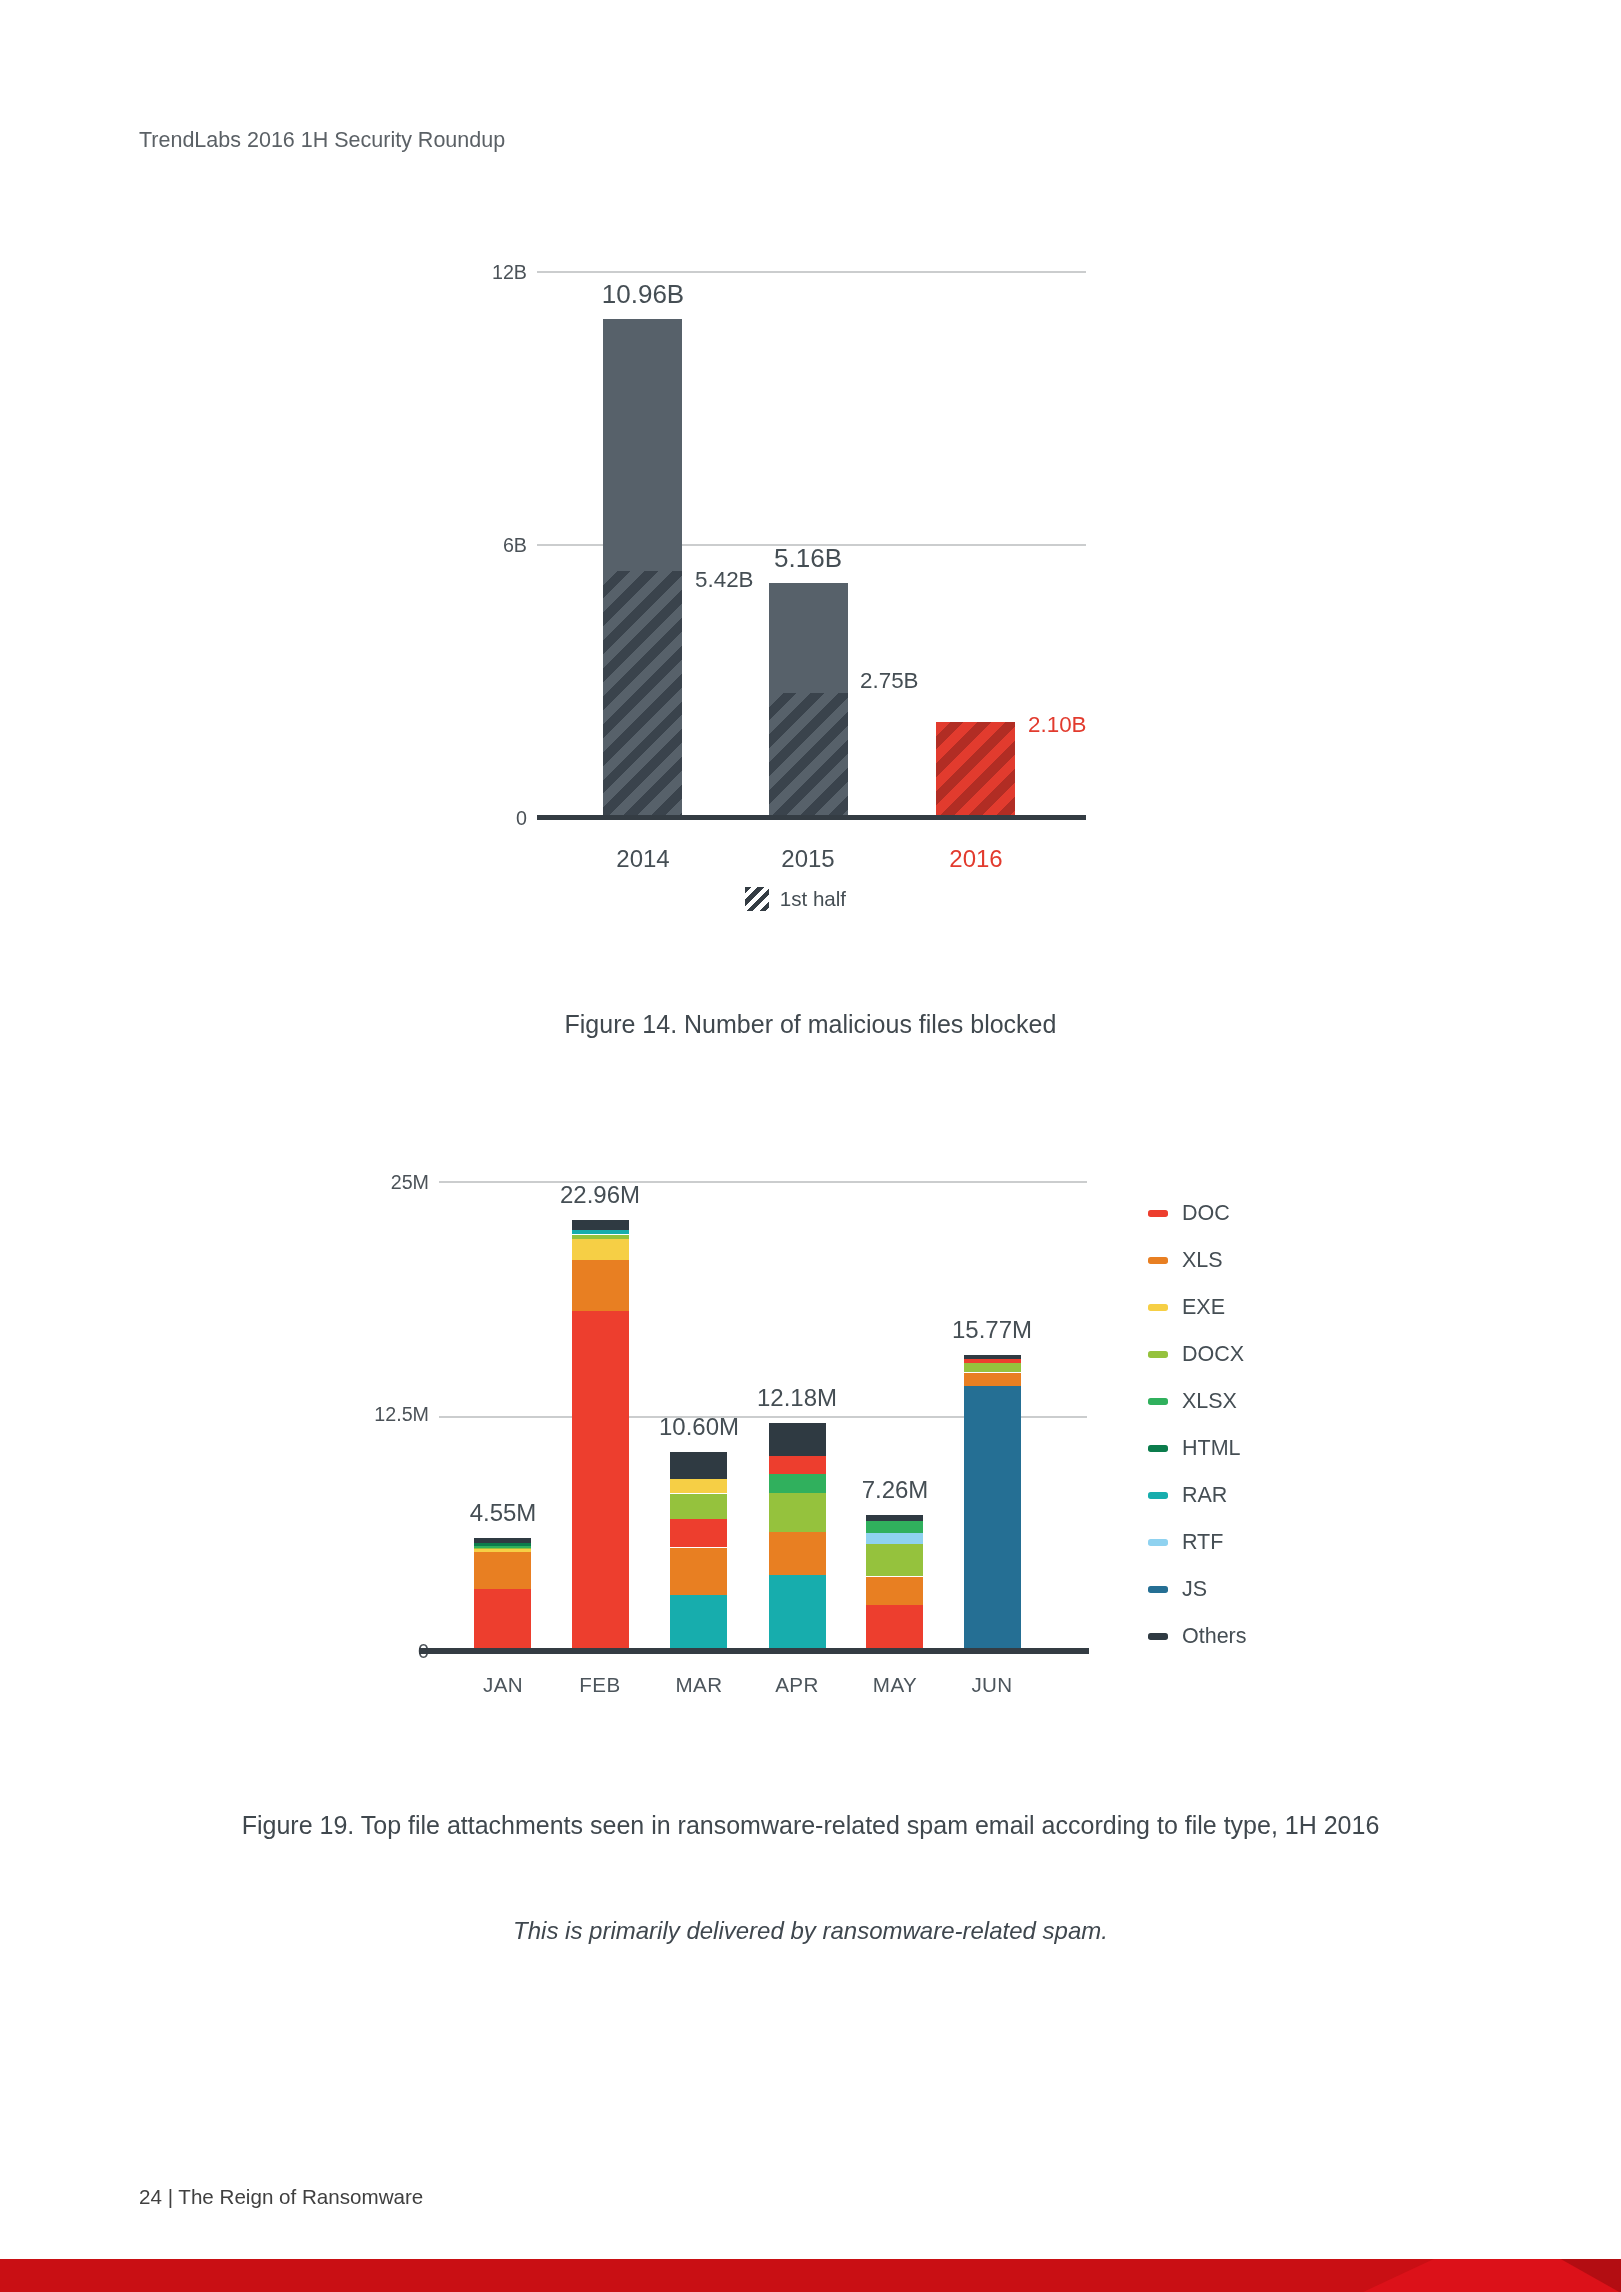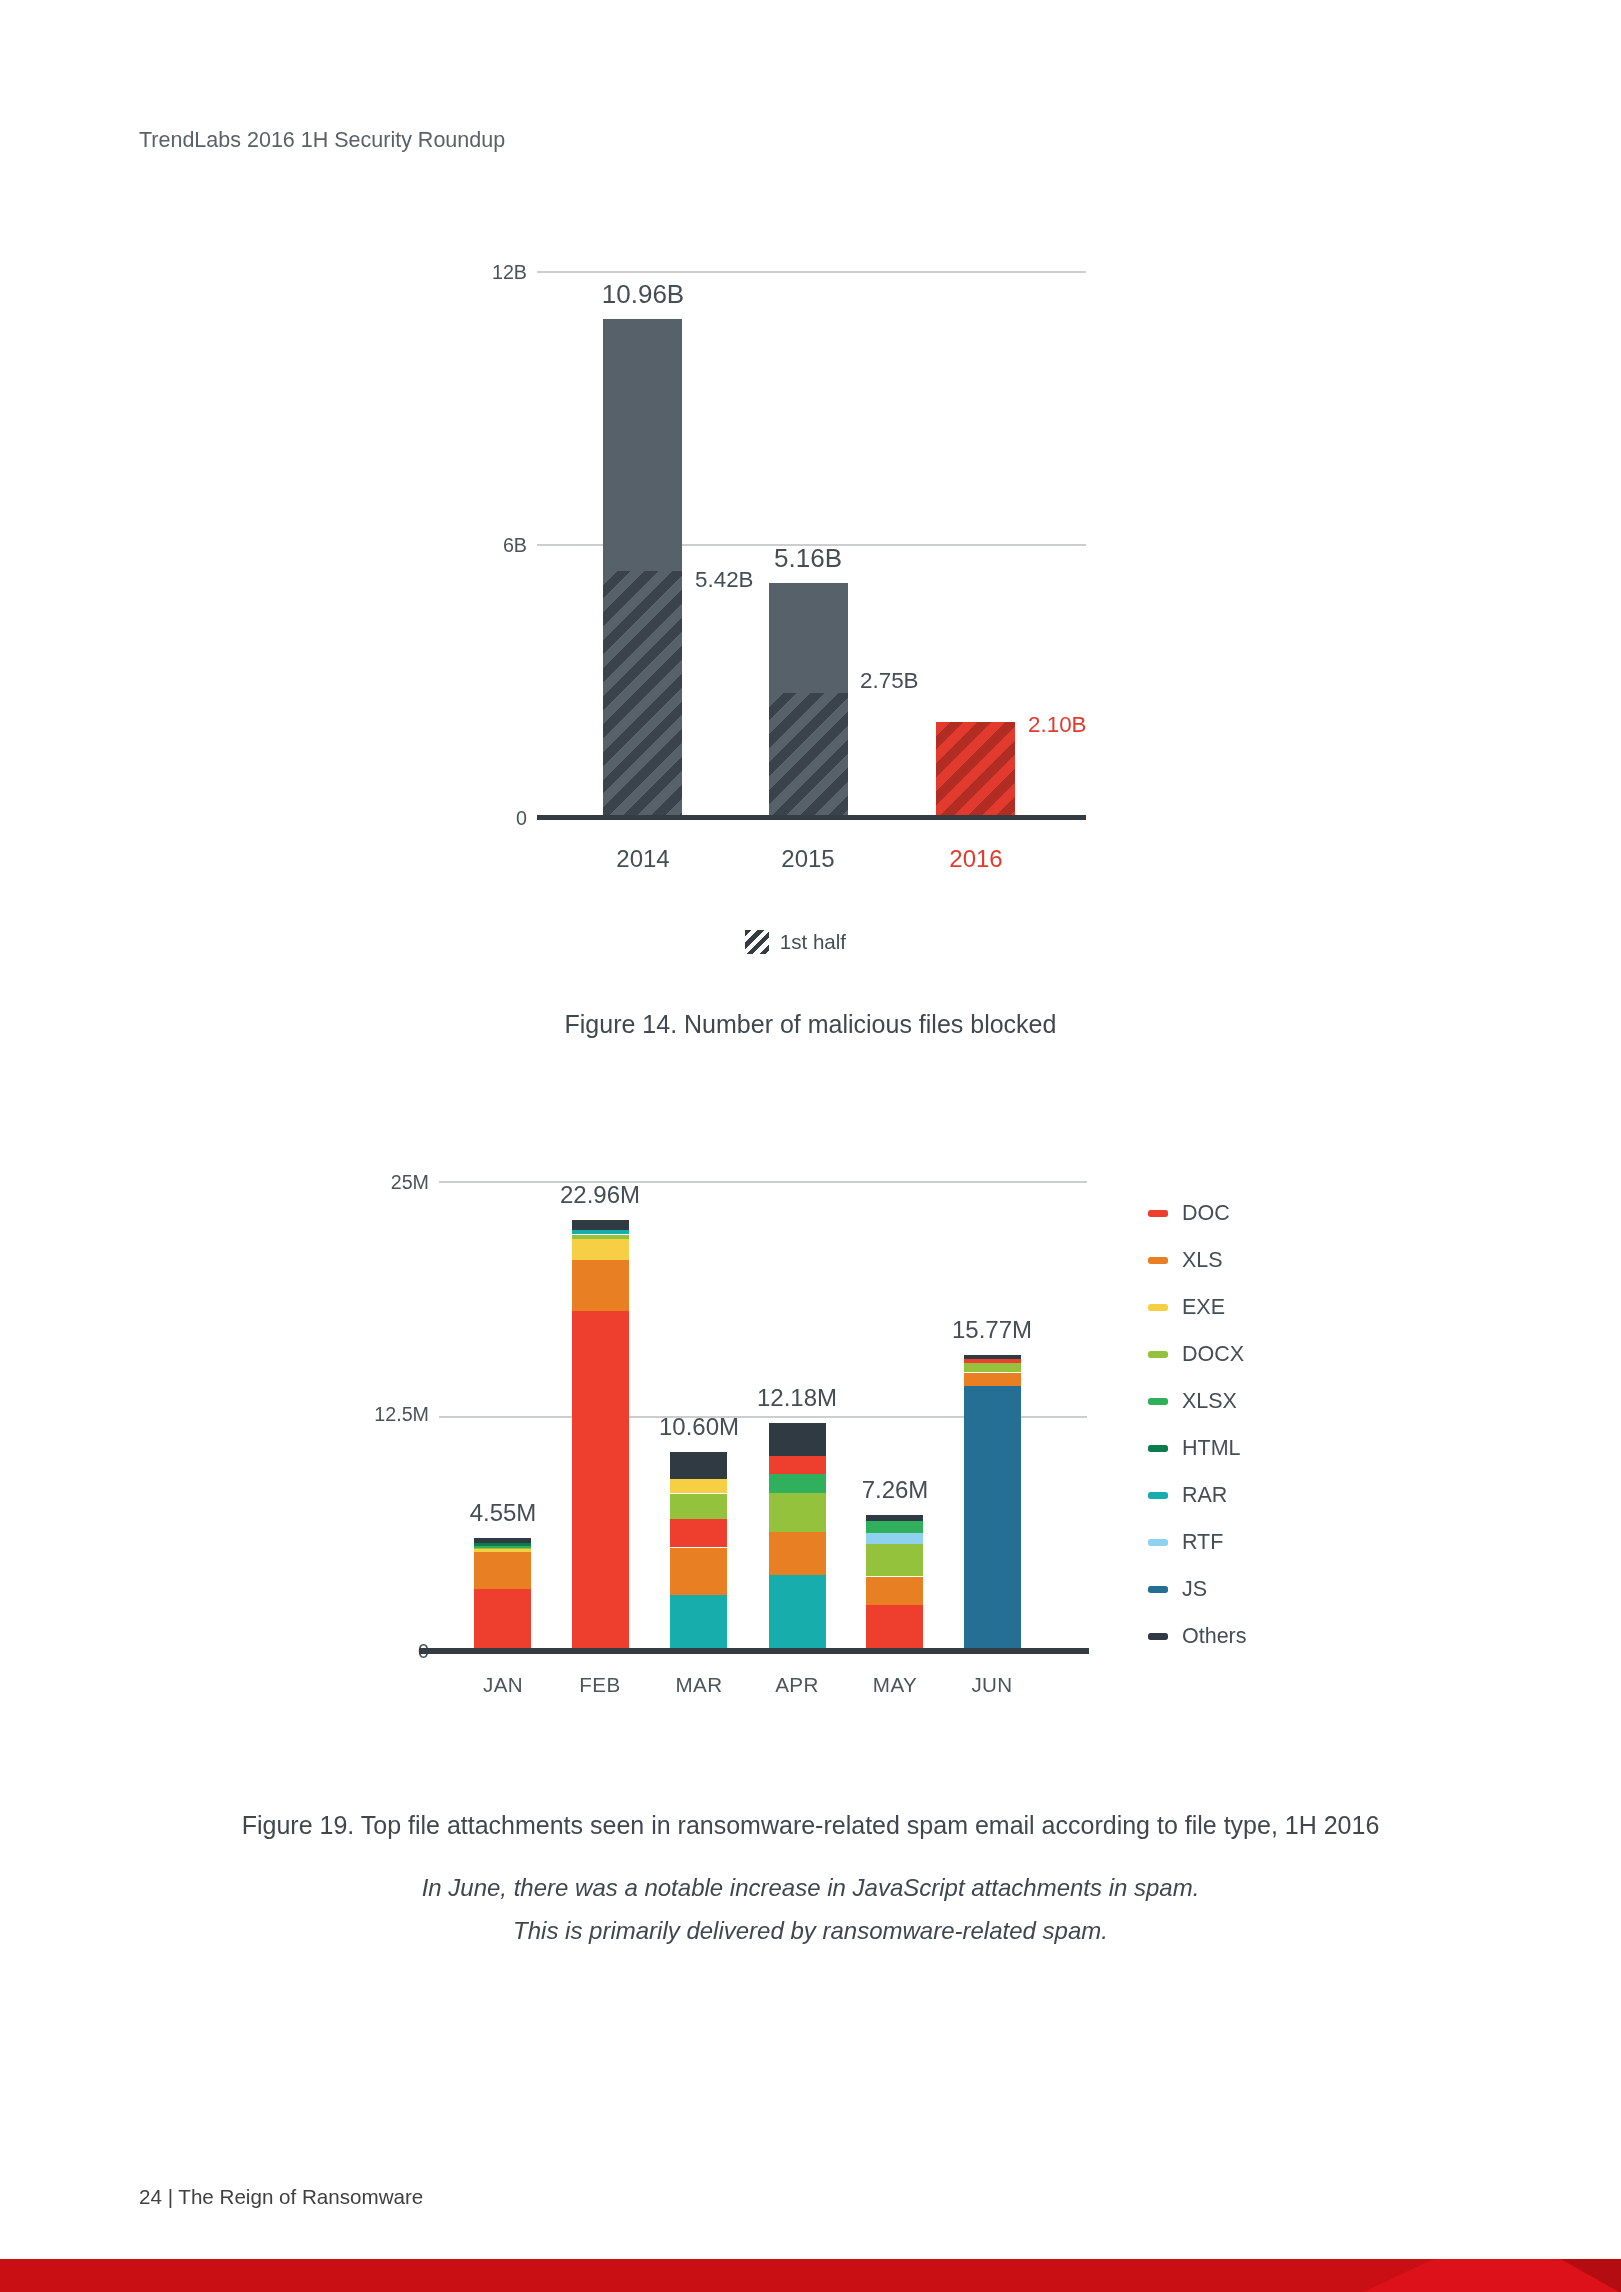--- a/index.html
+++ b/index.html
@@ -22,21 +22,21 @@
   .axis2{position:absolute; left:-19.7px; right:-1.8px; bottom:-2.7px; height:5.4px; background:#343c43; z-index:3;}
   .totlabel1{position:absolute; transform:translateX(-50%); font-size:26px; color:#454e54; white-space:nowrap; z-index:2;}
   .sidelabel1{position:absolute; font-size:22.4px; color:#454e54; white-space:nowrap; z-index:2;}
   .xlabel1{position:absolute; top:573px; transform:translateX(-50%); font-size:24px; color:#454e54; white-space:nowrap; z-index:2;}
   .red{color:#e23b2e !important;}
   .sbar{position:absolute; bottom:0; height:100%; z-index:1;}
   .seg{position:absolute; left:0; width:100%;}
   .totlabel2{position:absolute; transform:translateX(-50%); font-size:24px; color:#454e54; white-space:nowrap; z-index:2;}
   .xlabel2{position:absolute; top:491px; transform:translateX(-50%); font-size:20.6px; color:#4c555c; letter-spacing:0.4px; white-space:nowrap; z-index:2;}
   
-  #fig14-legend{left:745px; top:930px; display:flex; align-items:flex-end; gap:10.7px;}
+  #fig14-legend{left:745px; top:887px; display:flex; align-items:flex-end; gap:10.7px;}
   .legend-hatch-swatch{display:inline-block; width:24px; height:24px;
     background:repeating-linear-gradient(135deg,#343c43 0 4.5px,#ffffff 4.5px 9px);}
   .legend1-label{font-size:20.6px; color:#454e54;}
   
   #fig15-legend{left:1148px; top:1190px;}
   .lrow{display:flex; align-items:center; height:47px;}
   .lswatch{width:19.7px; height:7.2px; border-radius:2.7px; margin-right:14.3px; flex:0 0 auto;}
   .llabel{font-size:21.5px; color:#454e54;}
   
   .caption{left:0; width:1621px; text-align:center; font-size:25px; color:#40484e;}
@@ -195,21 +195,20 @@
         <div class="llabel">JS</div>
       </div>
       <div class="lrow">
         <div class="lswatch" style="background: rgb(47, 58, 66);"></div>
         <div class="llabel">Others</div>
       </div>
     </div>
 
   <div class="abs caption" style="top:1811px;">Figure 19. Top file attachments seen in ransomware-related spam email according to file type, 1H 2016</div>
 
-  <div class="abs note" style="top:1874px;">In June, there was a notable increase in JavaScript attachments in spam.</div>
   <div class="abs note" style="top:1917px;">This is primarily delivered by ransomware-related spam.</div>
 
   <div id="footer-text" class="abs">24 | The Reign of Ransomware</div>
 
   <div id="red-band" class="abs">
     <div id="band-facet-light" class="band-facet"></div>
     <div id="band-facet-dark" class="band-facet"></div>
   </div>
 
 </div>

